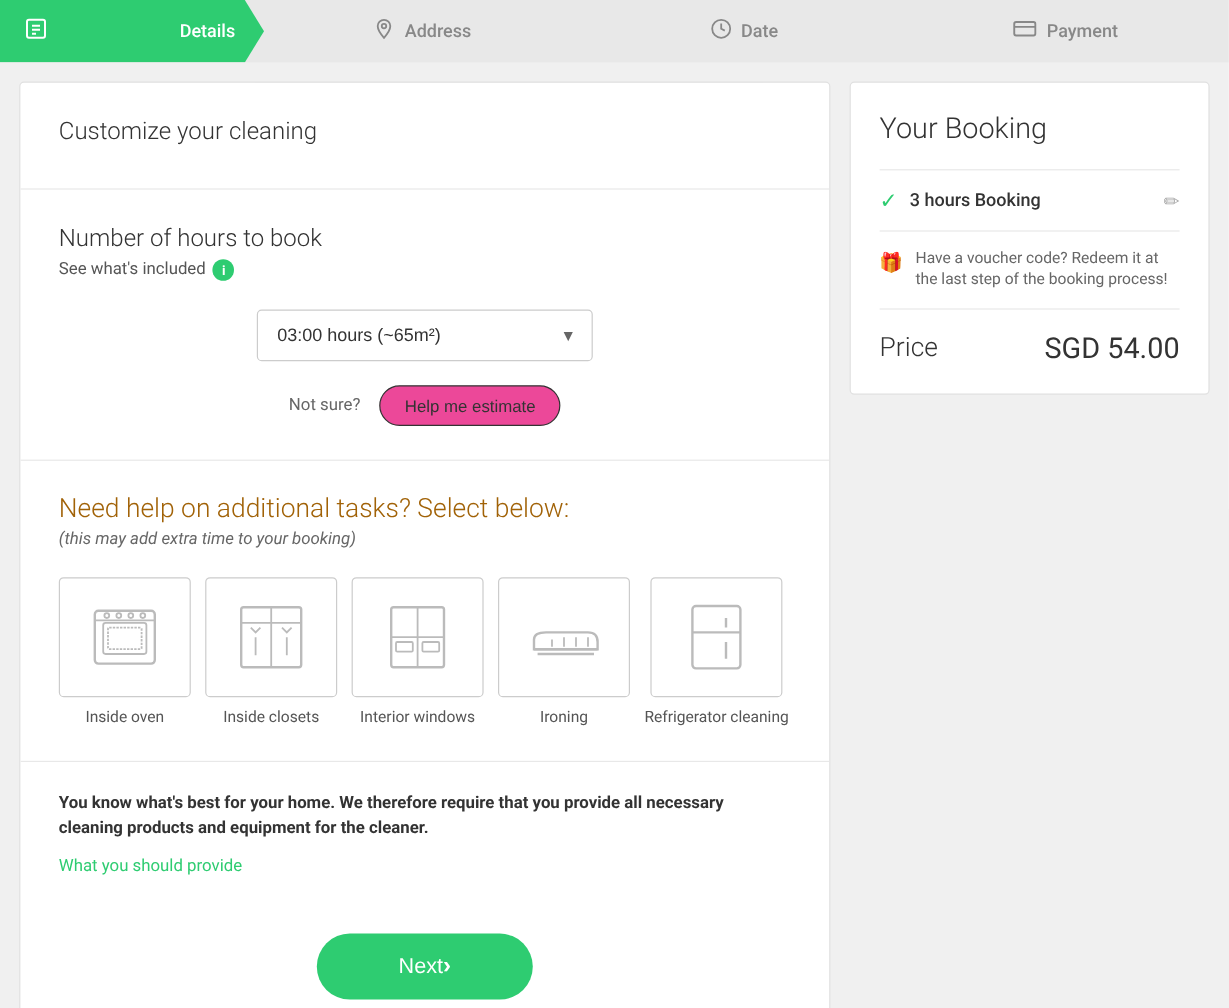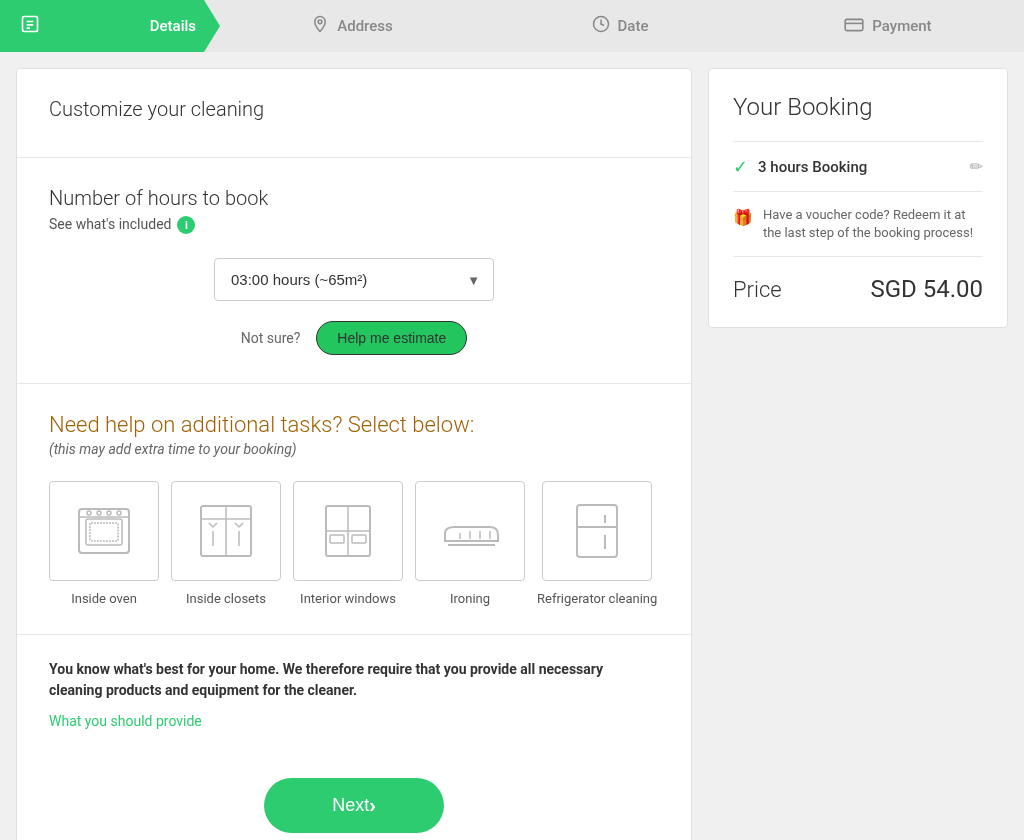--- a/index.html
+++ b/index.html
@@ -145,21 +145,21 @@
 
     .not-sure-text {
       font-size: 14px;
       color: #666;
     }
 
     .estimate-btn {
       border: 1.5px solid #333;
       border-radius: 50px;
       padding: 8px 20px;
-      background: #22c55e;
+      background: #ec4899;
       font-size: 14px;
       color: #333;
       cursor: pointer;
     }
 
     
     .tasks-title {
       font-size: 22px;
       font-weight: 300;
       color: #a16207;

